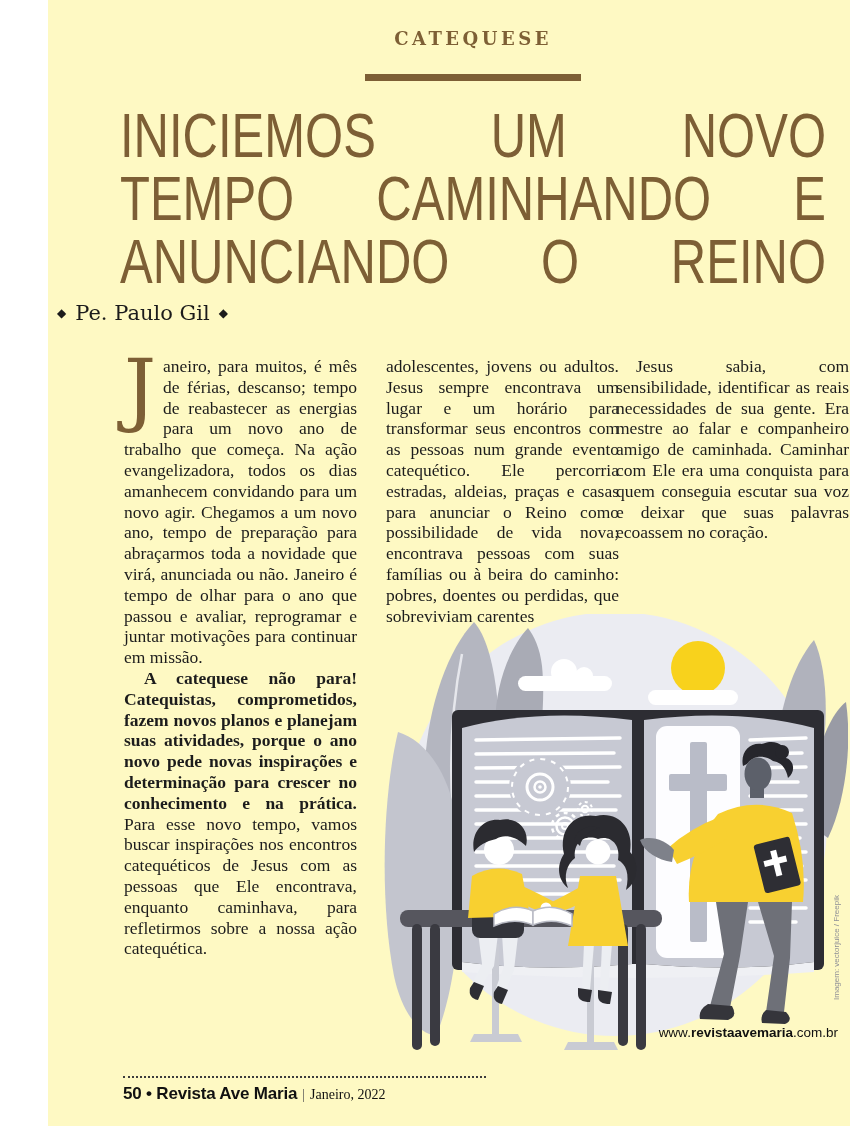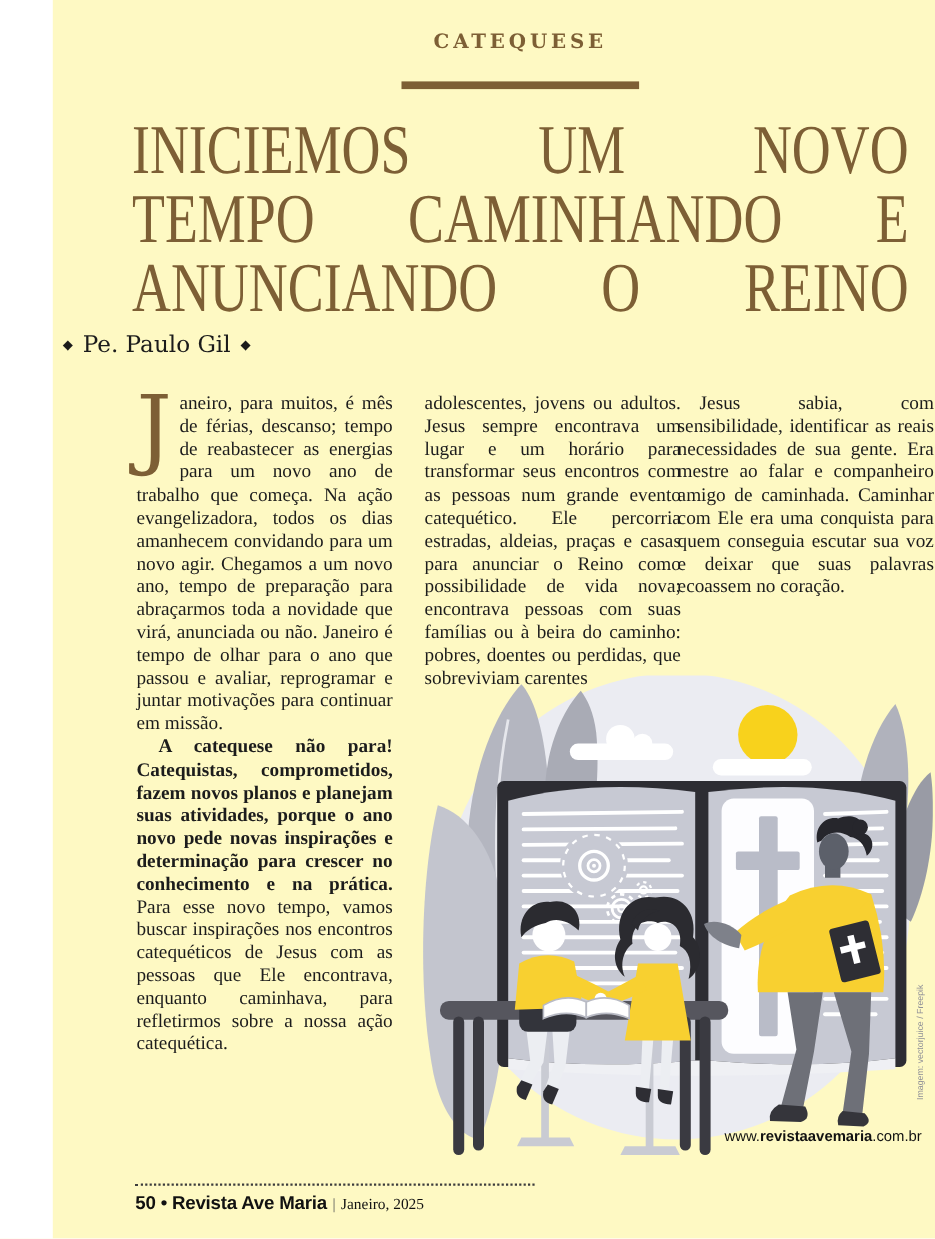--- a/index.html
+++ b/index.html
@@ -8,21 +8,21 @@
 
   
   .kicker{position:absolute;top:28px;left:0;width:100%;text-align:center;
           font-family:"DejaVu Serif",serif;font-weight:bold;font-size:18px;
           letter-spacing:3.5px;color:var(--brown,#7d5f35);}
   .kicker-bar{position:absolute;top:74px;left:50%;transform:translateX(-50%);
           width:216px;height:7px;background:var(--brown,#7d5f35);}
 
   
   .title{position:absolute;top:104px;left:72px;width:706px;color:var(--brown,#7d5f35);
-         font-family:Liberation Serif, serif;}
+         font-family:Liberation Sans, sans-serif;}
   .title-line{height:63px;line-height:63px;font-size:49px;
          text-align:justify;text-align-last:justify;
          transform:scaleY(1.3);transform-origin:50% 50%;white-space:normal;}
 
   
   .byline{position:absolute;top:301px;left:0;width:100%;text-align:left;
           font-family:"DejaVu Serif",serif;font-size:21px;color:#1b1b1b;}
   .byline .orn{font-size:12px;vertical-align:3px;margin:0 9px;}
 
   
@@ -225,17 +225,17 @@
 
       <path d="M116 300 Q136 288 155 297 L155 311 Q136 303 116 312 Z" fill="#ffffff" stroke="#b9bbc5" stroke-width="1.5"></path>
       <path d="M194 300 Q174 288 155 297 L155 311 Q174 303 194 312 Z" fill="#ffffff" stroke="#b9bbc5" stroke-width="1.5"></path>
     </g>
 
     <text transform="translate(461,386) rotate(-90)" font-family="Liberation Sans, sans-serif" font-size="8" fill="#8f9097">Imagem: vectorjuice / Freepik</text>
   </svg>
 
   <div class="foot-rule"></div>
   <div class="foot-left">
-    <span class="mag"><span>50</span> <span>•</span> <span>Revista Ave Maria</span></span><span class="sep">|</span><span>Janeiro, 2025</span>
+    <span class="mag"><span>50</span> <span>•</span> <span>Revista Ave Maria</span></span><span class="sep">|</span><span>Janeiro, 2022</span>
   </div>
   <a class="foot-right" href="#"><span>www.</span><span class="b">revistaavemaria</span><span>.com.br</span></a>
 
 </div>
 
 </body></html>

